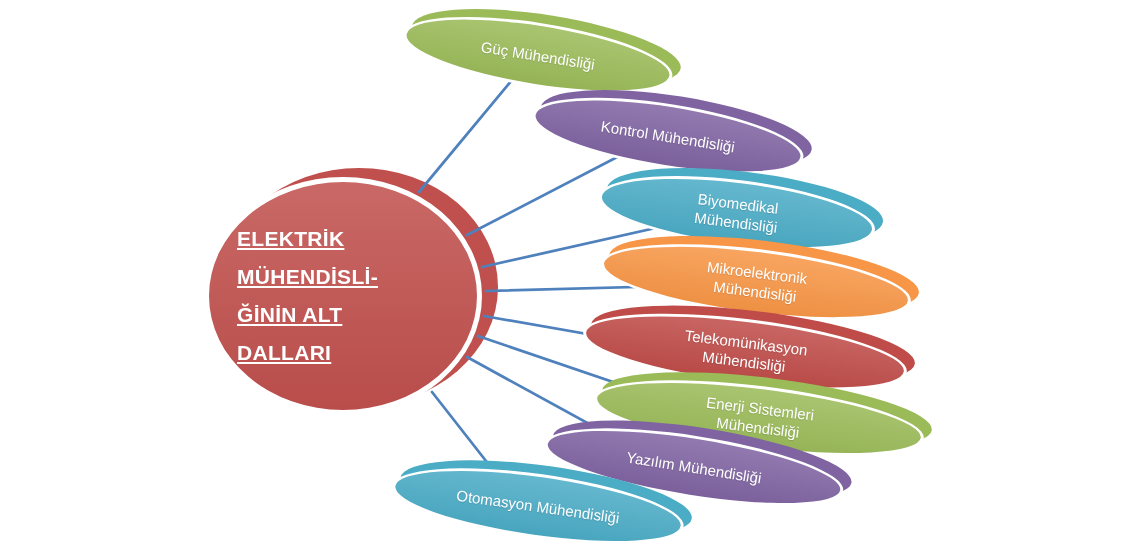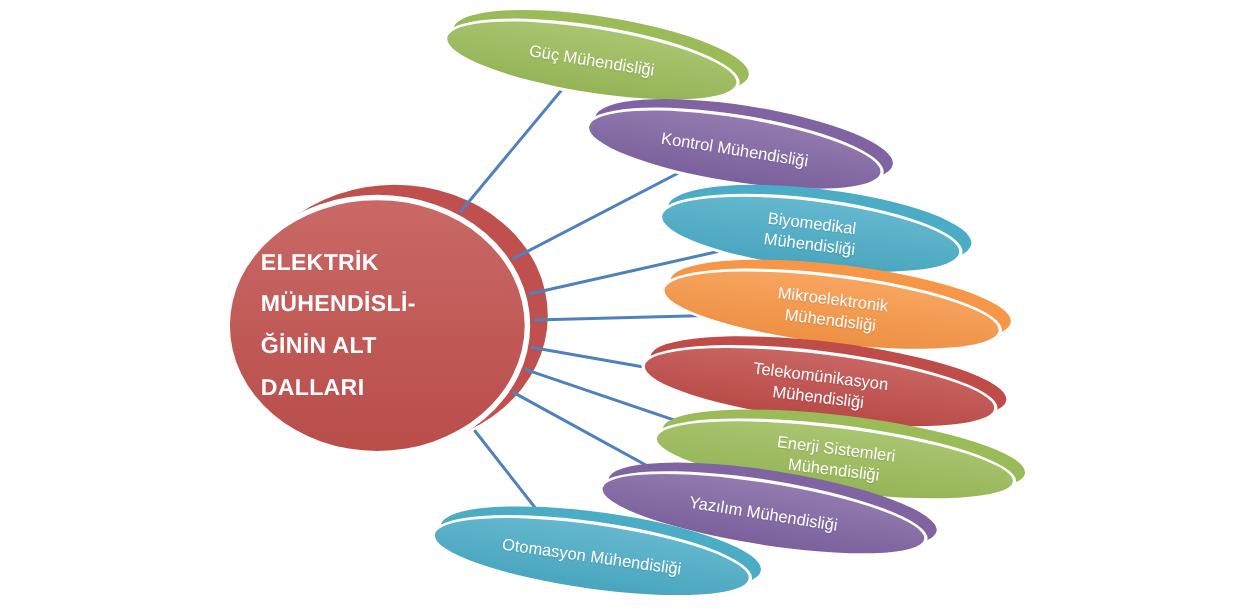--- a/index.html
+++ b/index.html
@@ -34,21 +34,21 @@
   .branch{z-index:3;}
 </style>
 </head>
 <body>
 
 <div class="canvas" id="canvas">
 
   <div class="node center" id="center-node" style="left: 204px; top: 177px; width: 278px; height: 238px;">
     <div class="ellipse back" id="center-back" style="background: rgb(192, 80, 77);"></div>
     <div class="ellipse front" id="center-front" style="background-color: rgb(192, 80, 77);">
-      <div class="center-label" style="color: rgb(255, 255, 255);">ELEKTRİK
+      <div class="center-label" style="color: rgb(255, 255, 255); text-decoration: underline;">ELEKTRİK
 MÜHENDİSLİ-
 ĞİNİN ALT
 DALLARI</div>
     </div>
   </div>
 
   <svg id="connector-svg" width="1140" height="559">
       <line x1="419" y1="192" x2="527" y2="62" stroke="#4F81BD" stroke-width="2.75" stroke-linecap="round"></line>
       <line x1="467" y1="235" x2="650" y2="140" stroke="#4F81BD" stroke-width="2.75" stroke-linecap="round"></line>
       <line x1="482" y1="267" x2="700" y2="218" stroke="#4F81BD" stroke-width="2.75" stroke-linecap="round"></line>

